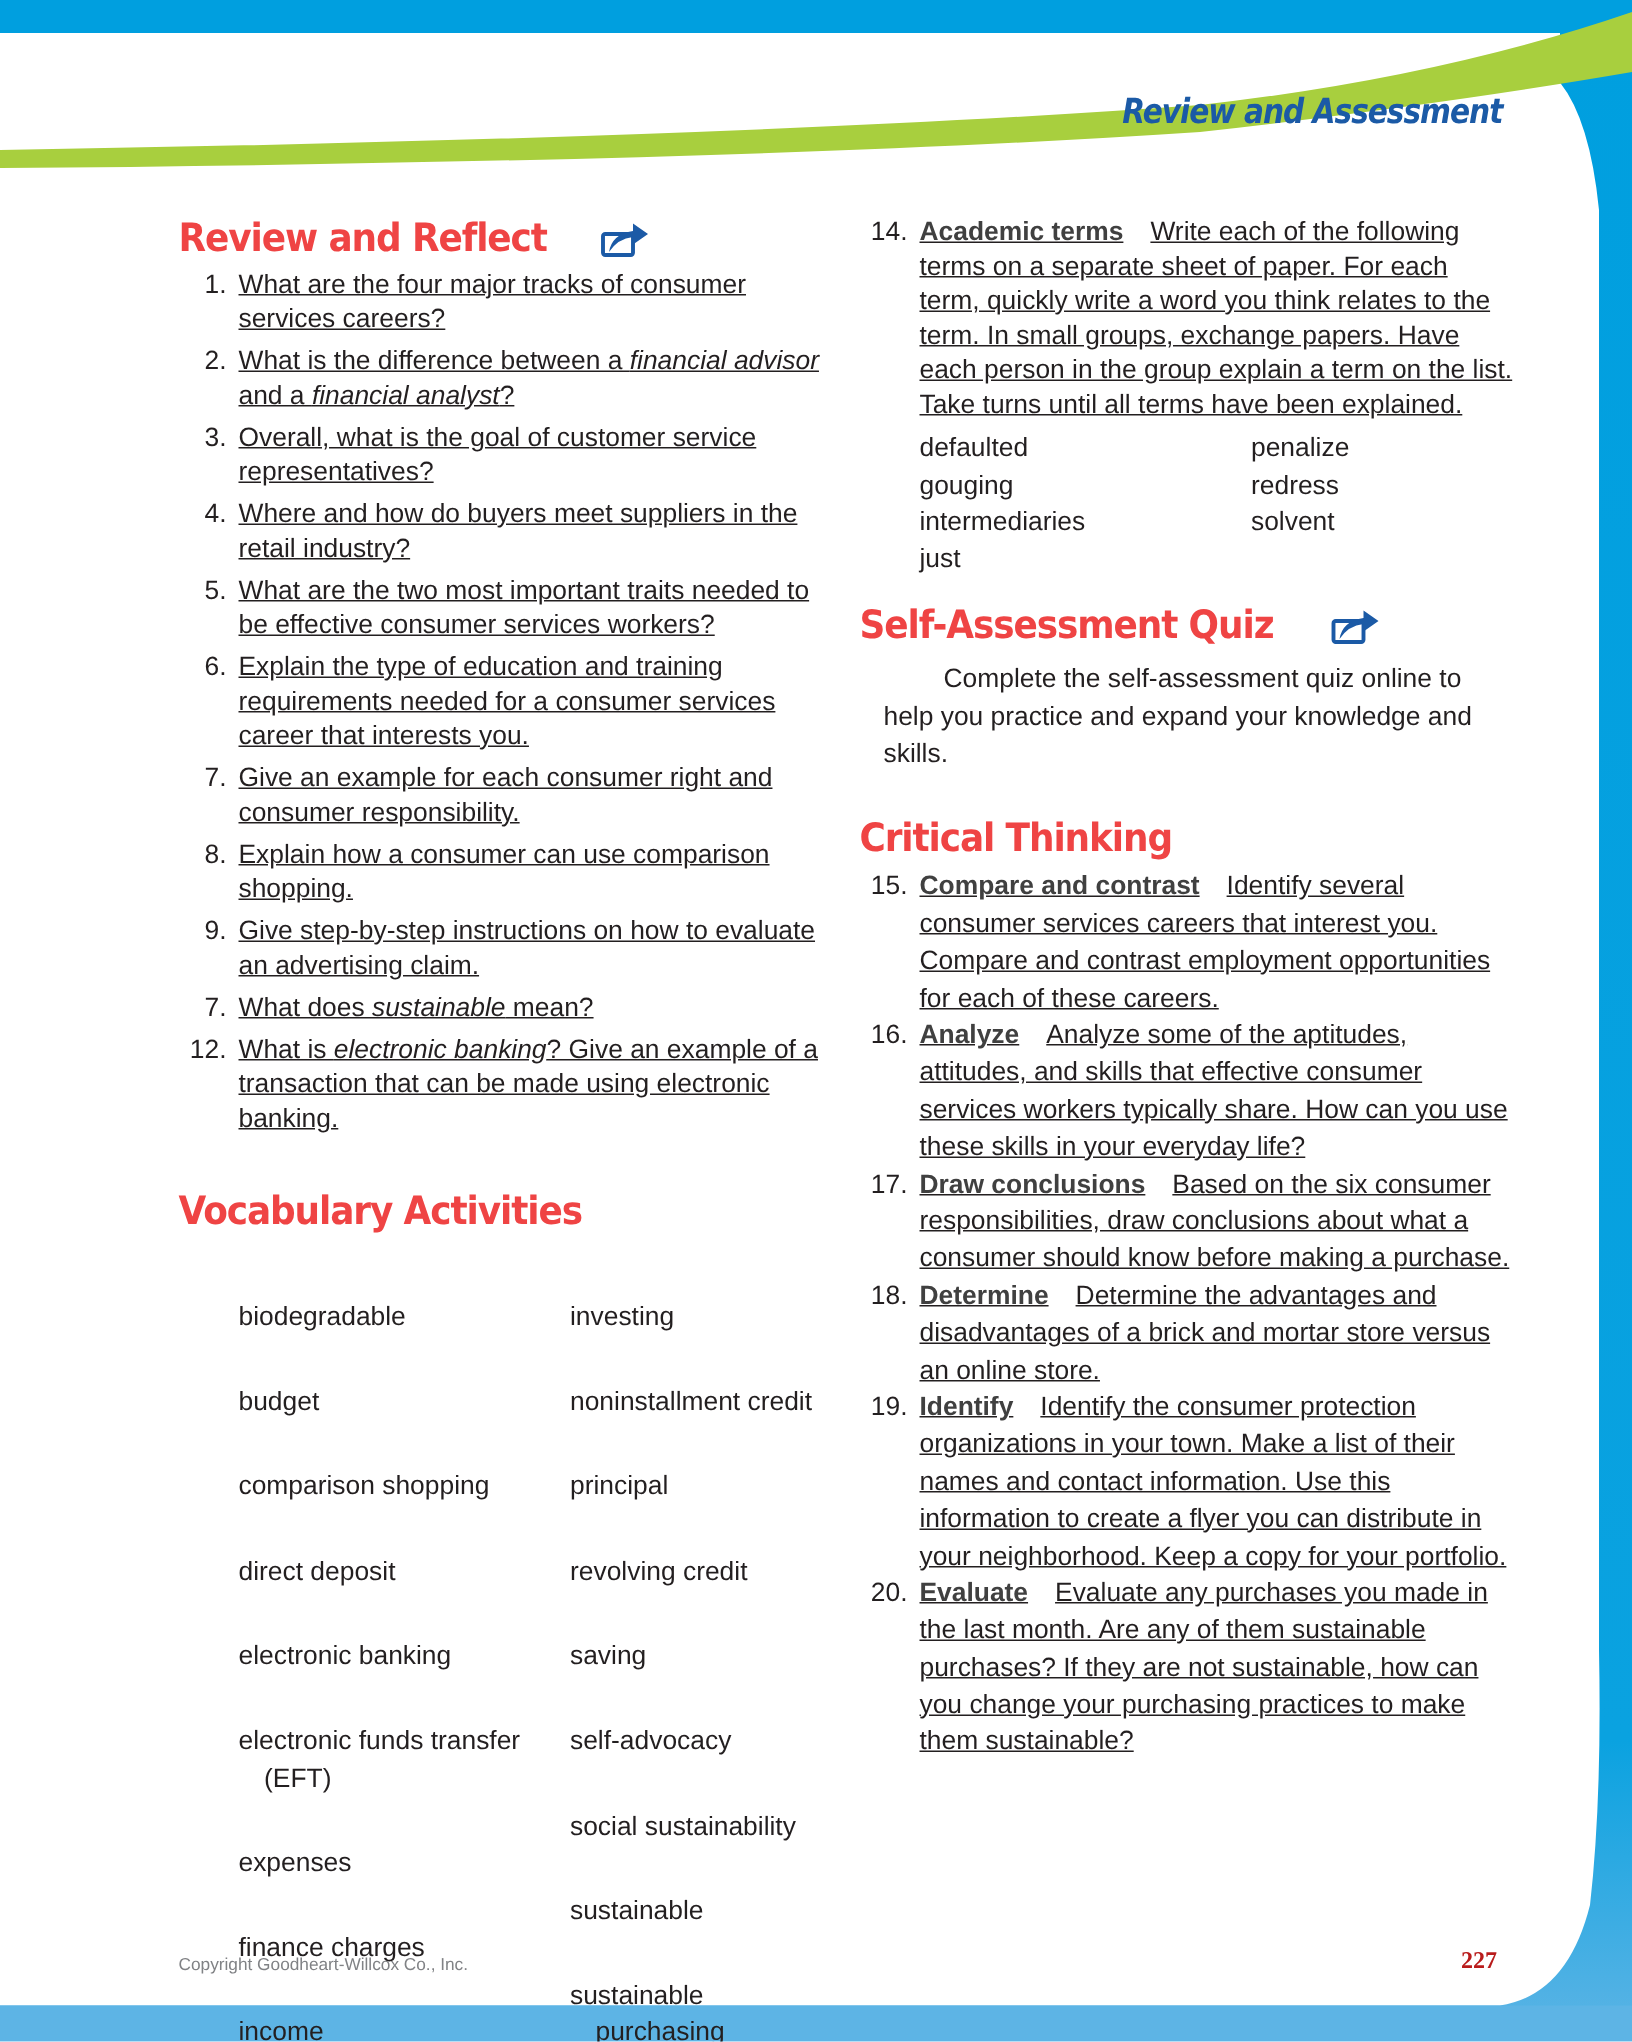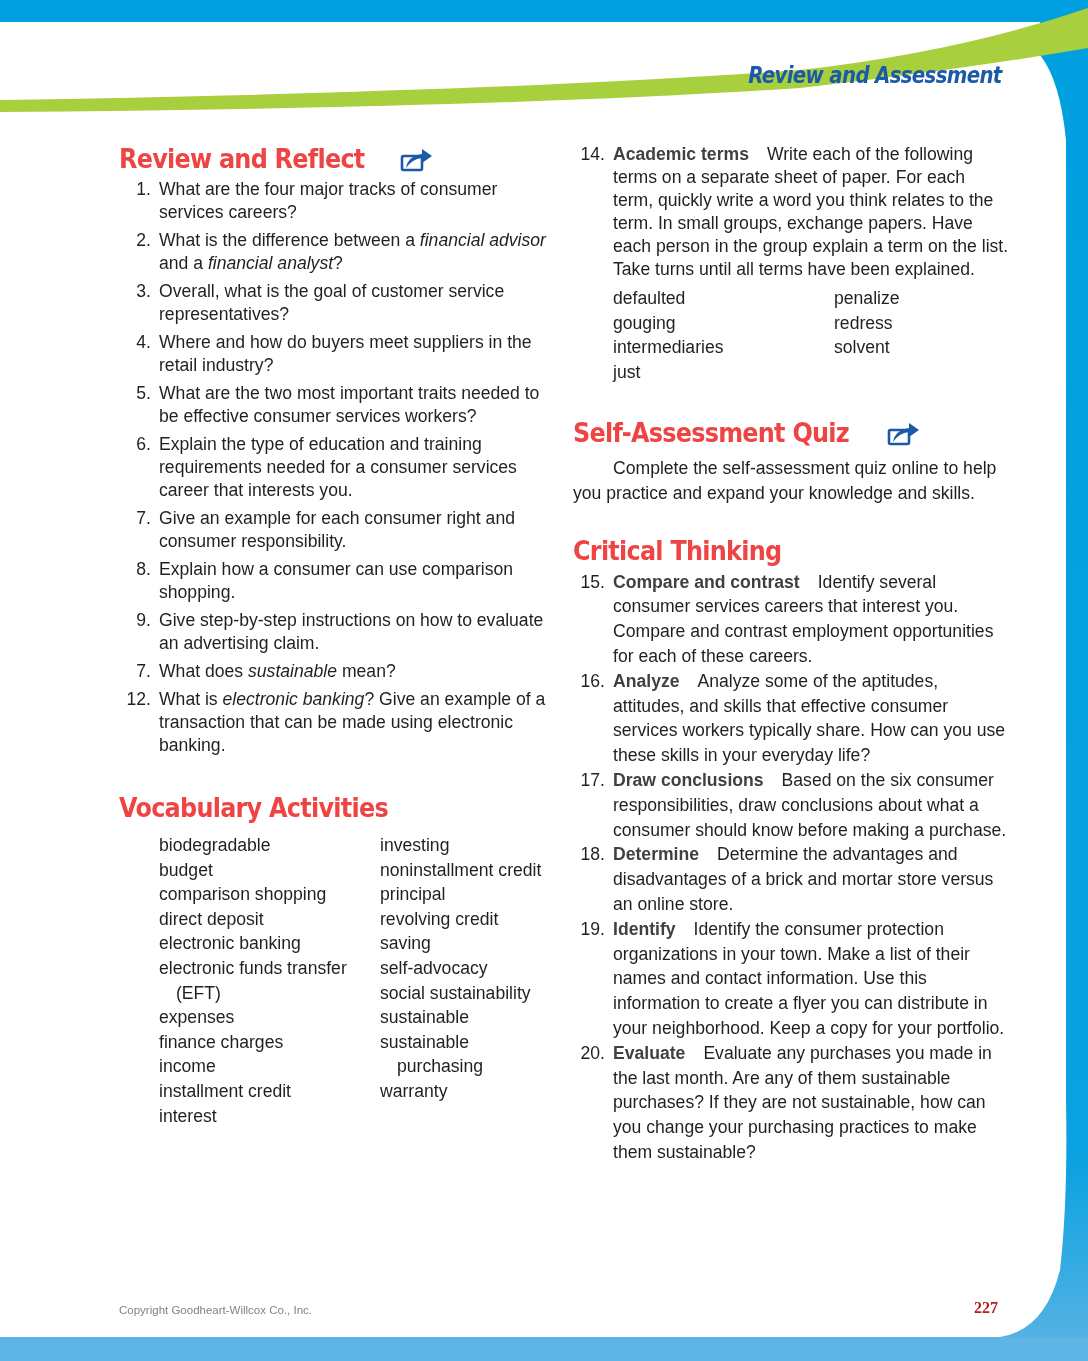--- a/index.html
+++ b/index.html
@@ -19,29 +19,29 @@
   .col { position: absolute; top: 140px; }
   .col-left { left: 119px; width: 440px; }
   .col-right { left: 573px; width: 436px; }
   h2 {
     font-family: "DejaVu Sans", sans-serif; font-weight: bold; color: #ef4444;
     font-size: 26px; margin: 0; letter-spacing: -0.8px; line-height: 38px;
     display: flex; align-items: center; gap: 14px;
   }
   .h2-text { display: inline-block; transform: scaleX(0.92); transform-origin: left center; }
   .share-icon { width: 34px; height: 26px; display: inline-block; }
-  ol.q { list-style: none; margin: 0; padding: 0; }
+  ol.q { list-style: none; margin: 0; padding: 0; text-decoration: underline; }
   ol.q li { position: relative; padding-left: 40px; font-size: 17.6px; line-height: 23px; margin-bottom: 5px; }
   ol.q li .num { position: absolute; left: 0; width: 32px; text-align: right; }
   .green { color: #404040; font-weight: bold; }
   .gap { display: inline-block; width: 18px; }
   .terms { display: grid; grid-template-columns: 221px 1fr; padding-left: 40px; font-size: 17.6px; line-height: 24.6px; margin-top: 6px; }
-  .terms .term { padding-left: 17px; text-indent: -17px; }
+  .terms .term { padding-left: 17px; text-indent: -17px; margin-top: 32px; }
   .right-terms { display: grid; grid-template-columns: 221px 1fr; padding-left: 40px; font-size: 17.6px; line-height: 24.6px; margin-top: 4px; }
-  p.body { font-size: 17.6px; line-height: 24.6px; margin: 4px 0 0 0; text-indent: 40px; }
+  p.body { font-size: 17.6px; line-height: 24.6px; margin: 4px 0 0 16px; text-indent: 40px; }
   .footer-copy { position: absolute; left: 119px; top: 1304px; font-size: 11.5px; color: #808285; }
   .page-num { position: absolute; left: 974px; top: 1299px; font-family: "Liberation Serif", serif; font-weight: bold; font-size: 16px; color: #b91c1c; }
 </style>
 </head>
 <body>
 
 <svg class="deco" viewBox="0 0 1088 1361" xmlns="http://www.w3.org/2000/svg">
   <defs>
     <linearGradient id="rightGrad" x1="0" y1="0" x2="0" y2="1">
       <stop offset="0" stop-color="#009fdf"></stop>
@@ -125,21 +125,21 @@
         <div class="term">intermediaries</div>
         <div class="term">just</div>
       </div>
     <div id="at2">
         <div class="term">penalize</div>
         <div class="term">redress</div>
         <div class="term">solvent</div>
       </div>
   </div>
 
-  <h2 style="margin-top:30px">
+  <h2 style="margin-top:14px">
     <span class="h2-text">Self-Assessment Quiz</span>
     <svg class="share-icon" viewBox="0 0 34 26">
       <rect x="2" y="10" width="20" height="14" rx="1.5" fill="none" stroke="#1b5aa6" stroke-width="2.6"></rect>
       <path d="M6 22 Q8 10 22 8 L22 3 L32 10 L22 17 L22 12 Q12 13 6 22 Z" fill="#1b5aa6"></path>
     </svg>
   </h2>
   <p class="body">Complete the self-assessment quiz online to help you practice and expand your knowledge and skills.</p>
 
   <h2 style="margin-top:26px">
     <span class="h2-text">Critical Thinking</span>

